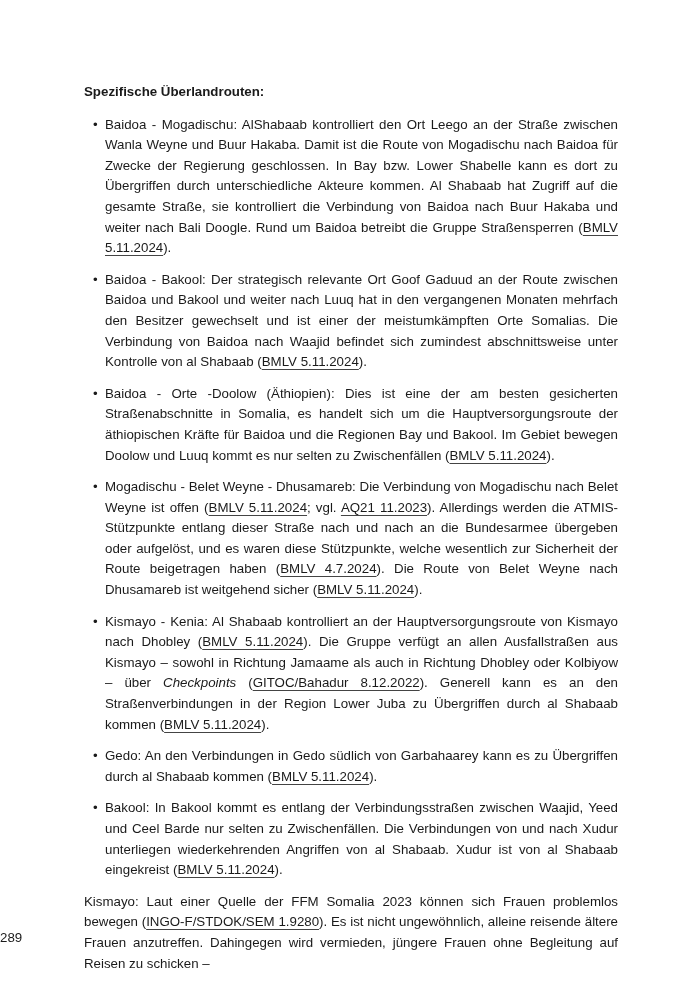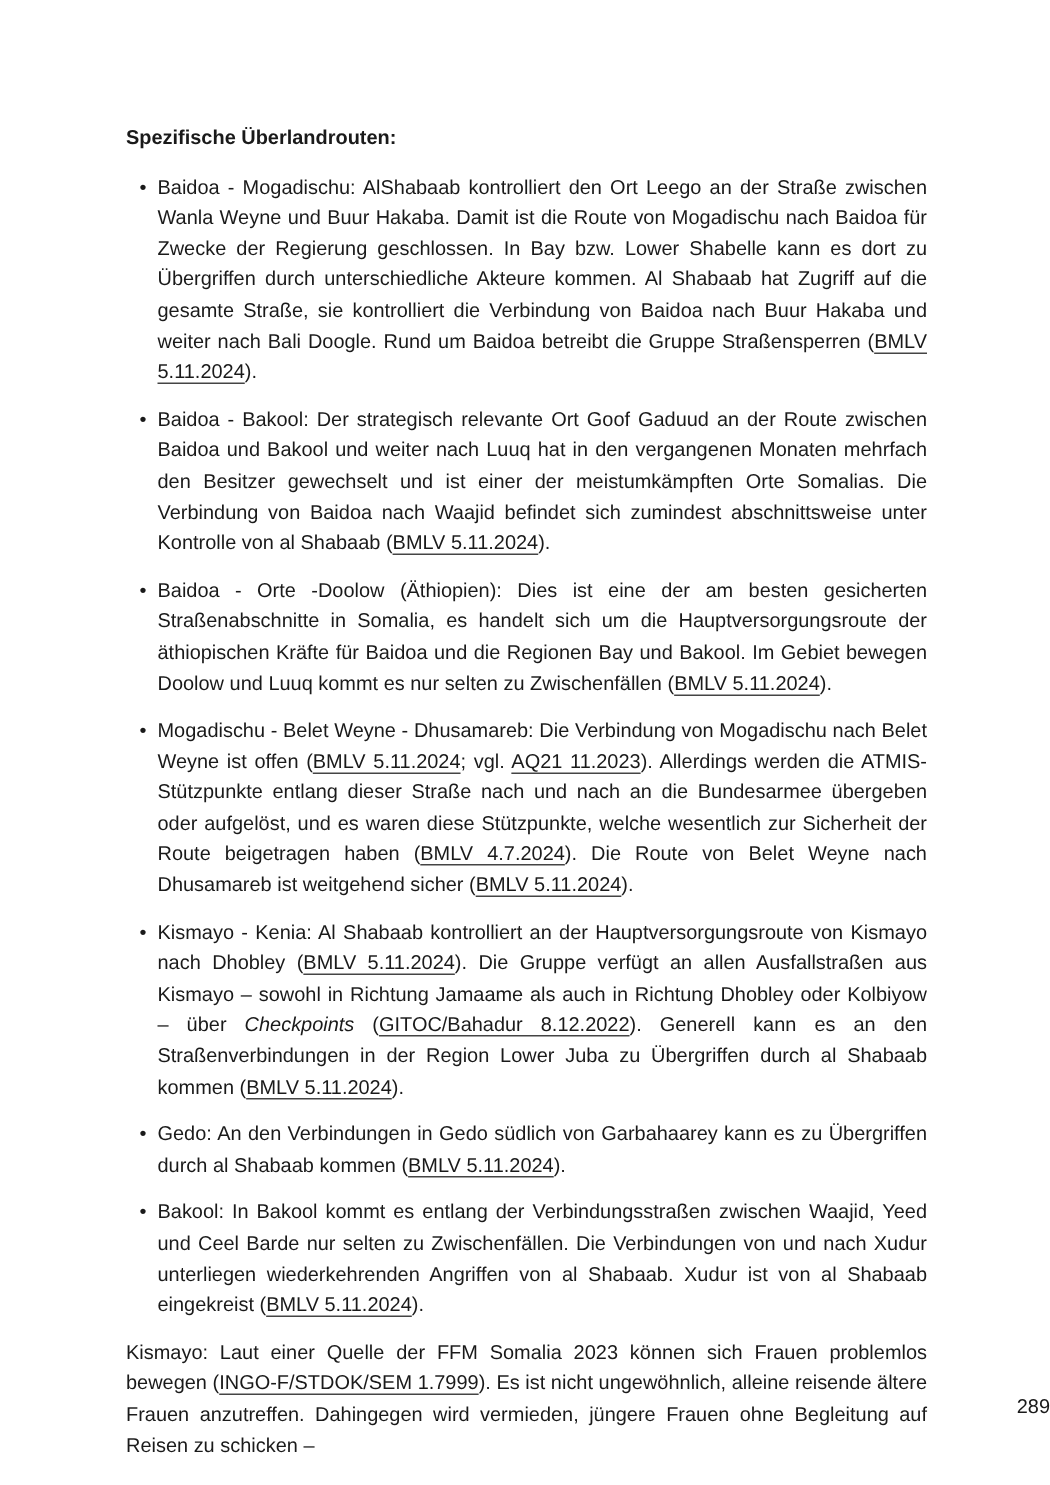--- a/index.html
+++ b/index.html
@@ -11,32 +11,32 @@
   .page { position: absolute; left: 84px; top: 82px; width: 534px; }
   .heading { font-weight: bold; margin: 0 0 12px 0; }
   ul.routes { list-style: none; margin: 0; padding: 0; }
   ul.routes li { position: relative; padding-left: 21px; margin: 0 0 11px 0; text-align: justify; }
   ul.routes li::before { content: "•"; position: absolute; left: 9px; top: 0; }
   .term { font-weight: normal; }
   .cite { text-decoration: underline; text-decoration-color: #444; text-underline-offset: 3px; }
   .link { color: #1a1ae6; }
   em { font-style: italic; }
   p.para { margin: 0; text-align: justify; }
-  .pagenum { position: absolute; left: 0; width: 700px; top: 928px; text-align: right; font-size: 13.3px; }
+  .pagenum { position: absolute; left: 0; width: 700px; top: 928px; text-align: left; font-size: 13.3px; }
 </style>
 </head>
 <body>
 
 <div class="page">
   <p class="heading">Spezifische Überlandrouten:</p>
   <ul class="routes">
     <li><span class="term">Baidoa - Mogadischu:</span><span> AlShabaab kontrolliert den Ort Leego an der Straße zwischen Wanla Weyne und Buur Hakaba. Damit ist die Route von Mogadischu nach Baidoa für Zwecke der Regierung geschlossen. In Bay bzw. Lower Shabelle kann es dort zu Übergriffen durch unterschiedliche Akteure kommen. Al Shabaab hat Zugriff auf die gesamte Straße, sie kontrolliert die Verbindung von Baidoa nach Buur Hakaba und weiter nach Bali Doogle. Rund um Baidoa betreibt die Gruppe Straßensperren (</span><span class="cite">BMLV 5.11.2024</span><span>).</span></li>
     <li><span class="term">Baidoa - Bakool:</span><span> Der strategisch relevante Ort Goof Gaduud an der Route zwischen Baidoa und Bakool und weiter nach Luuq hat in den vergangenen Monaten mehrfach den Besitzer gewechselt und ist einer der meistumkämpften Orte Somalias. Die Verbindung von Baidoa nach Waajid befindet sich zumindest abschnittsweise unter Kontrolle von al Shabaab (</span><span class="cite">BMLV 5.11.2024</span><span>).</span></li>
     <li><span class="term">Baidoa - Orte -Doolow (Äthiopien):</span><span> Dies ist eine der am besten gesicherten Straßenabschnitte in Somalia, es handelt sich um die Hauptversorgungsroute der äthiopischen Kräfte für Baidoa und die Regionen Bay und Bakool. Im Gebiet bewegen Doolow und Luuq kommt es nur selten zu Zwischenfällen (</span><span class="cite">BMLV 5.11.2024</span><span>).</span></li>
     <li><span class="term">Mogadischu - Belet Weyne - Dhusamareb:</span><span> Die Verbindung von Mogadischu nach Belet Weyne ist offen (</span><span class="cite">BMLV 5.11.2024</span><span>; vgl. </span><span class="cite">AQ21 11.2023</span><span>). Allerdings werden die ATMIS-Stützpunkte entlang dieser Straße nach und nach an die Bundesarmee übergeben oder aufgelöst, und es waren diese Stützpunkte, welche wesentlich zur Sicherheit der Route beigetragen haben (</span><span class="cite">BMLV 4.7.2024</span><span>). Die Route von Belet Weyne nach Dhusamareb ist weitgehend sicher (</span><span class="cite">BMLV 5.11.2024</span><span>).</span></li>
     <li><span class="term">Kismayo - Kenia:</span><span> Al Shabaab kontrolliert an der Hauptversorgungsroute von Kismayo nach Dhobley (</span><span class="cite">BMLV 5.11.2024</span><span>). Die Gruppe verfügt an allen Ausfallstraßen aus Kismayo – sowohl in Richtung Jamaame als auch in Richtung Dhobley oder Kolbiyow – über </span><em>Checkpoints</em><span> (</span><span class="cite">GITOC/Bahadur 8.12.2022</span><span>). Generell kann es an den Straßenverbindungen in der Region Lower Juba zu Übergriffen durch al Shabaab kommen (</span><span class="cite">BMLV 5.11.2024</span><span>).</span></li>
     <li><span class="term">Gedo:</span><span> An den Verbindungen in Gedo südlich von Garbahaarey kann es zu Übergriffen durch al Shabaab kommen (</span><span class="cite">BMLV 5.11.2024</span><span>).</span></li>
     <li><span class="term">Bakool:</span><span> In Bakool kommt es entlang der Verbindungsstraßen zwischen Waajid, Yeed und Ceel Barde nur selten zu Zwischenfällen. Die Verbindungen von und nach Xudur unterliegen wiederkehrenden Angriffen von al Shabaab. Xudur ist von al Shabaab eingekreist (</span><span class="cite">BMLV 5.11.2024</span><span>).</span></li>
   </ul>
-  <p class="para"><span class="term">Kismayo:</span><span> Laut einer Quelle der FFM Somalia 2023 können sich Frauen problemlos bewegen (</span><span class="cite">INGO-F/STDOK/SEM 1.7999</span><span>). Es ist nicht ungewöhnlich, alleine reisende ältere Frauen anzutreffen. Dahingegen wird vermieden, jüngere Frauen ohne Begleitung auf Reisen zu schicken –</span></p>
+  <p class="para"><span class="term">Kismayo:</span><span> Laut einer Quelle der FFM Somalia 2023 können sich Frauen problemlos bewegen (</span><span class="cite">INGO-F/STDOK/SEM 1.9280</span><span>). Es ist nicht ungewöhnlich, alleine reisende ältere Frauen anzutreffen. Dahingegen wird vermieden, jüngere Frauen ohne Begleitung auf Reisen zu schicken –</span></p>
 </div>
 
 <div class="pagenum">289</div>
 
 </body></html>

